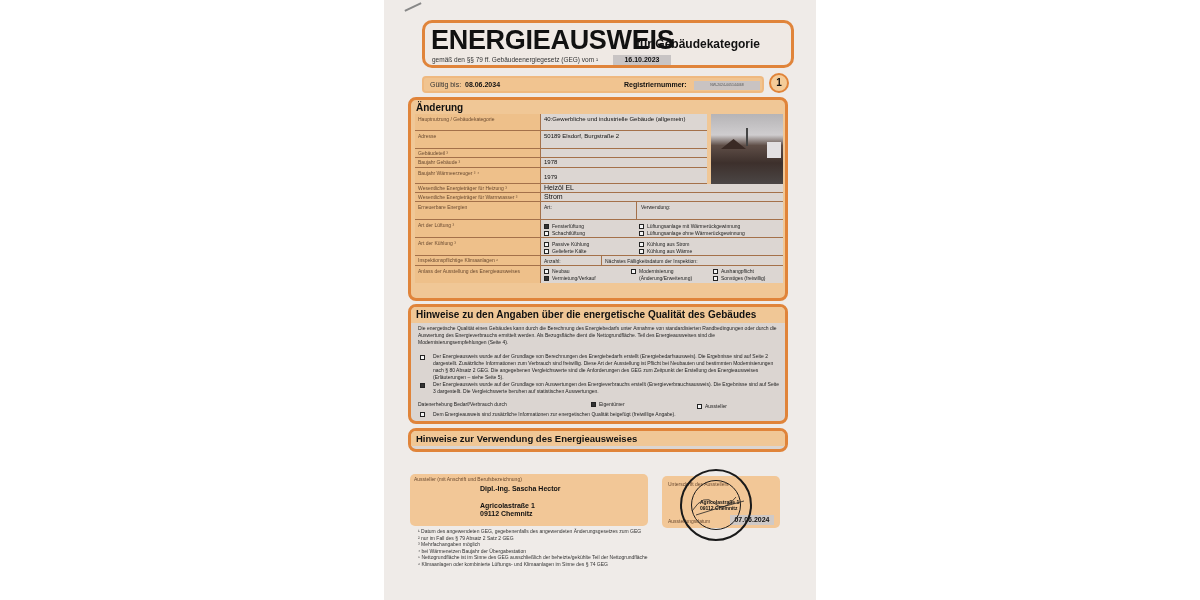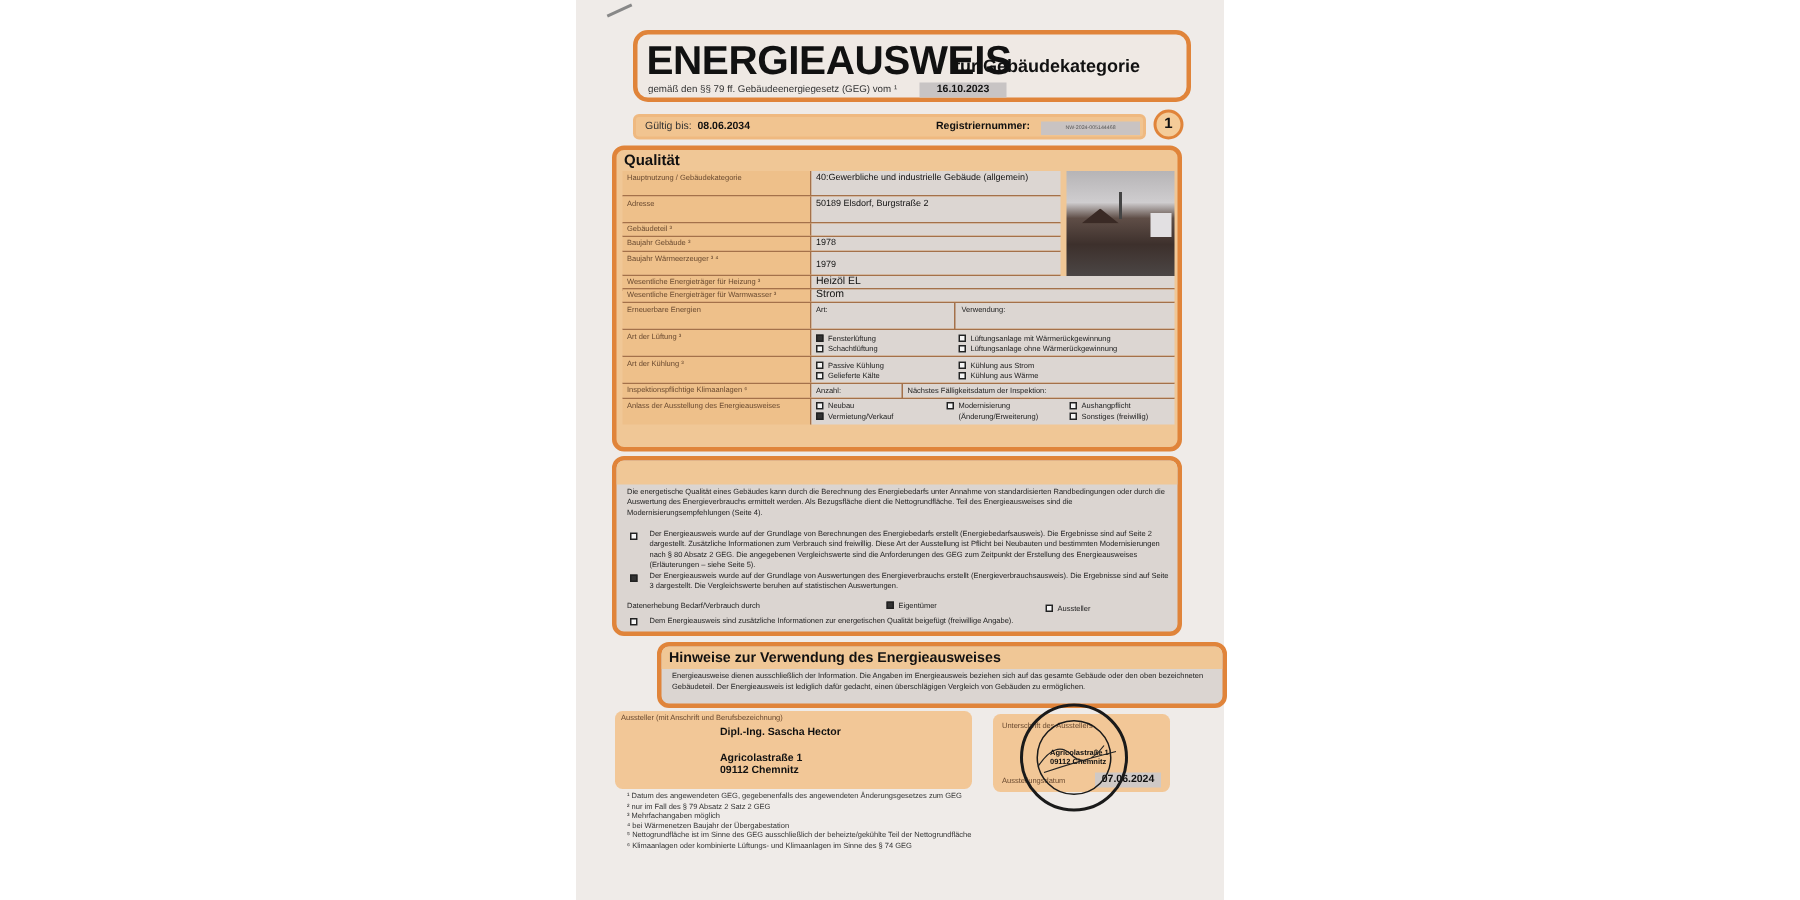--- a/index.html
+++ b/index.html
@@ -51,21 +51,21 @@
 
   <div class="validbar">
     <span class="valid-label">Gültig bis:</span>
     <span class="valid-date">08.06.2034</span>
     <span class="reg-label">Registriernummer:</span>
     <span class="reg-val">NW-2024-005144468</span>
   </div>
   <div class="pagenum">1</div>
 
   <div class="section" style="top:97px; width:380px; height:204px;">
-    <div class="sec-title" style="font-size:10px; top:2px;">Qualität</div>
+    <div class="sec-title" style="font-size:10px; top:2px;">Änderung</div>
     <div class="grid" style="top:14px; width:292px;">
       <div class="row" style="top:0; width:292px; height:17px;">
         <div class="lbl">Hauptnutzung / Gebäudekategorie</div>
         <div class="val">40:Gewerbliche und industrielle Gebäude (allgemein)</div>
       </div>
       <div class="row" style="top:17px; width:292px; height:18px;">
         <div class="lbl">Adresse</div>
         <div class="val">50189 Elsdorf, Burgstraße 2</div>
       </div>
       <div class="row" style="top:35px; width:292px; height:9px;">
@@ -145,33 +145,34 @@
           <span class="opt" style="left:98px; top:9px;">(Änderung/Erweiterung)</span>
           <span class="opt" style="left:172px; top:2px;"><span class="cb"></span><span>Aushangpflicht</span></span>
           <span class="opt" style="left:172px; top:9px;"><span class="cb"></span><span>Sonstiges (freiwillig)</span></span>
         </div>
       </div>
     </div>
   </div>
 
   <div class="section" style="top:304px; width:380px; height:120px; background:#dbd5d1;">
     <div style="position:absolute; left:0; top:0; width:100%; height:16px; background:#f0c796;"></div>
+    <div class="sec-title" style="font-size:10px; top:2px;">Hinweise zu den Angaben über die energetische Qualität des Gebäudes</div>
     <div class="para" style="left:7px; top:18px; width:362px;">Die energetische Qualität eines Gebäudes kann durch die Berechnung des Energiebedarfs unter Annahme von standardisierten Randbedingungen oder durch die Auswertung des Energieverbrauchs ermittelt werden. Als Bezugsfläche dient die Nettogrundfläche. Teil des Energieausweises sind die Modernisierungsempfehlungen (Seite 4).</div>
     <span class="cb" style="position:absolute; left:9px; top:48px;"></span>
     <div class="para" style="left:22px; top:46px; width:348px;">Der Energieausweis wurde auf der Grundlage von Berechnungen des Energiebedarfs erstellt (Energiebedarfsausweis). Die Ergebnisse sind auf Seite 2 dargestellt. Zusätzliche Informationen zum Verbrauch sind freiwillig. Diese Art der Ausstellung ist Pflicht bei Neubauten und bestimmten Modernisierungen nach § 80 Absatz 2 GEG. Die angegebenen Vergleichswerte sind die Anforderungen des GEG zum Zeitpunkt der Erstellung des Energieausweises (Erläuterungen – siehe Seite 5).</div>
     <span class="cb on" style="position:absolute; left:9px; top:76px;"></span>
     <div class="para" style="left:22px; top:74px; width:348px;">Der Energieausweis wurde auf der Grundlage von Auswertungen des Energieverbrauchs erstellt (Energieverbrauchsausweis). Die Ergebnisse sind auf Seite 3 dargestellt. Die Vergleichswerte beruhen auf statistischen Auswertungen.</div>
     <div class="opt" style="left:7px; top:94px;">Datenerhebung Bedarf/Verbrauch durch</div>
     <span class="opt" style="left:180px; top:94px;"><span class="cb on"></span><span>Eigentümer</span></span>
     <span class="opt" style="left:286px; top:96px;"><span class="cb"></span><span>Aussteller</span></span>
     <span class="cb" style="position:absolute; left:9px; top:105px;"></span>
     <div class="opt" style="left:22px; top:104px;">Dem Energieausweis sind zusätzliche Informationen zur energetischen Qualität beigefügt (freiwillige Angabe).</div>
   </div>
 
-  <div class="section" style="top:428px; width:380px; height:44px; background:#dbd5d1;margin-left:30px;">
+  <div class="section" style="top:428px; width:380px; height:24px; background:#dbd5d1;">
     <div style="position:absolute; left:0; top:0; width:100%; height:15px; background:#f0c796;"></div>
     <div class="sec-title" style="font-size:9.5px; top:2px;">Hinweise zur Verwendung des Energieausweises</div>
     <div class="para" style="left:7px; top:17px; width:362px;">Energieausweise dienen ausschließlich der Information. Die Angaben im Energieausweis beziehen sich auf das gesamte Gebäude oder den oben bezeichneten Gebäudeteil. Der Energieausweis ist lediglich dafür gedacht, einen überschlägigen Vergleich von Gebäuden zu ermöglichen.</div>
   </div>
 
   <div style="position:absolute; left:26px; top:474px; width:238px; height:52px; background:#f2c797; border-radius:5px;">
     <div class="opt" style="left:4px; top:2px; color:#6a4a30;">Aussteller (mit Anschrift und Berufsbezeichnung)</div>
     <div style="position:absolute; left:70px; top:11px; font-size:7px; font-weight:bold; color:#111;">Dipl.-Ing. Sascha Hector</div>
     <div style="position:absolute; left:70px; top:28px; font-size:7px; font-weight:bold; color:#111;">Agricolastraße 1</div>
     <div style="position:absolute; left:70px; top:36px; font-size:7px; font-weight:bold; color:#111;">09112 Chemnitz</div>

